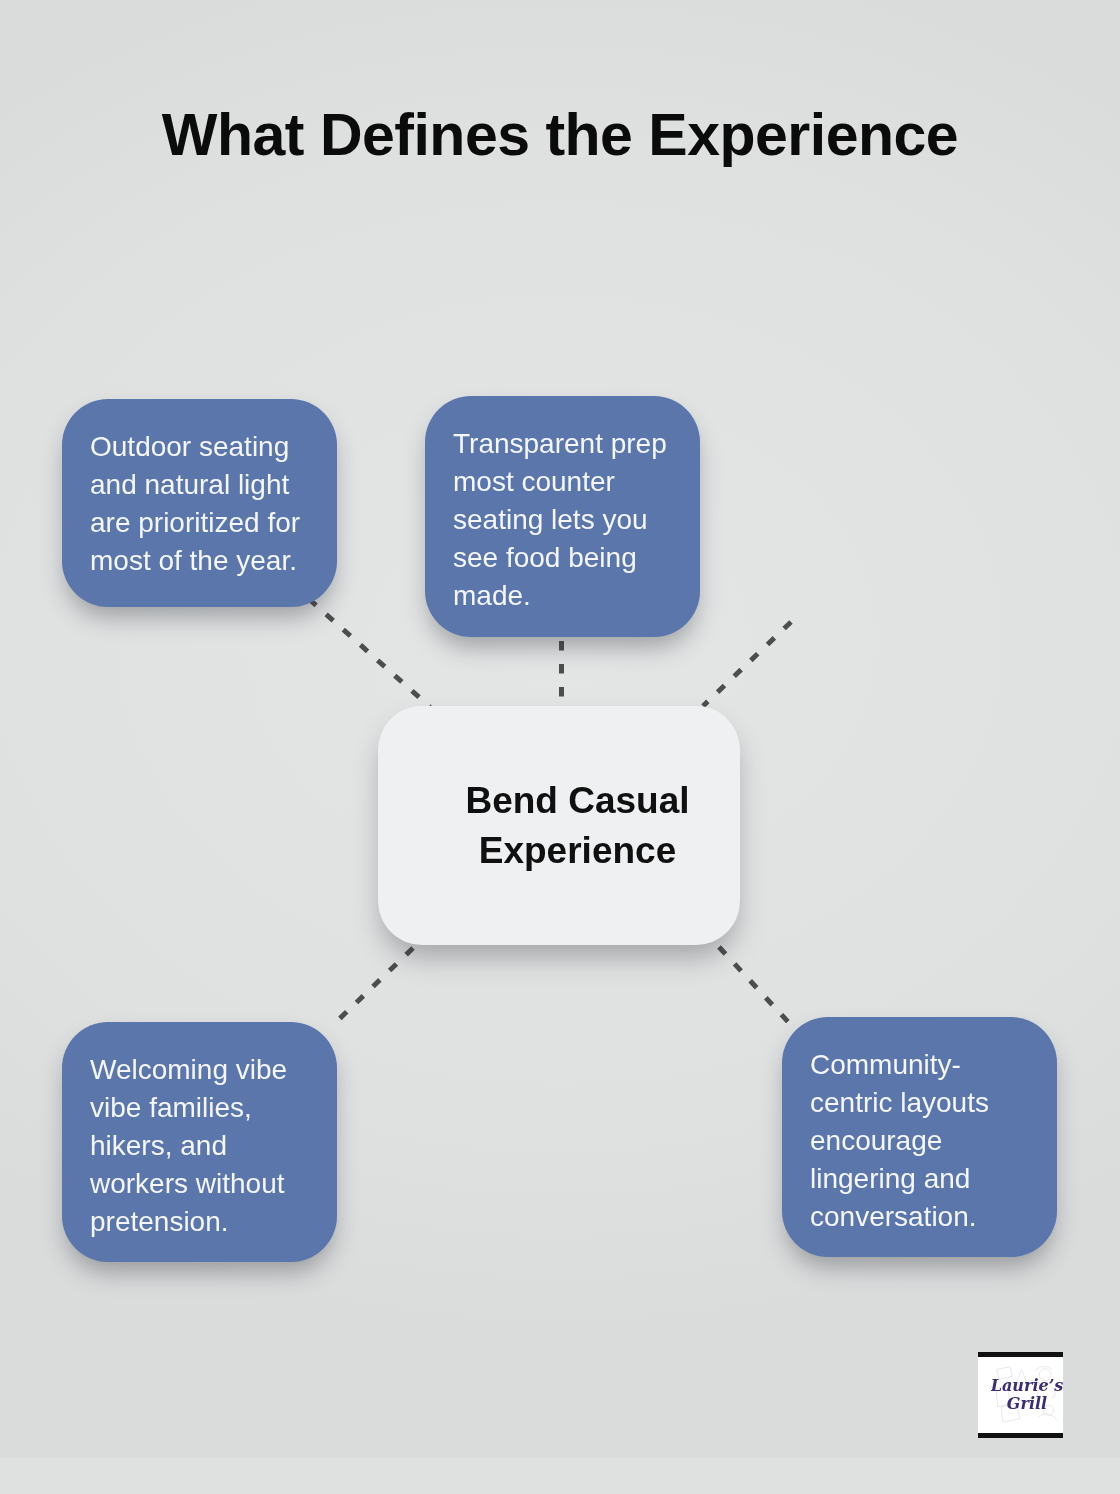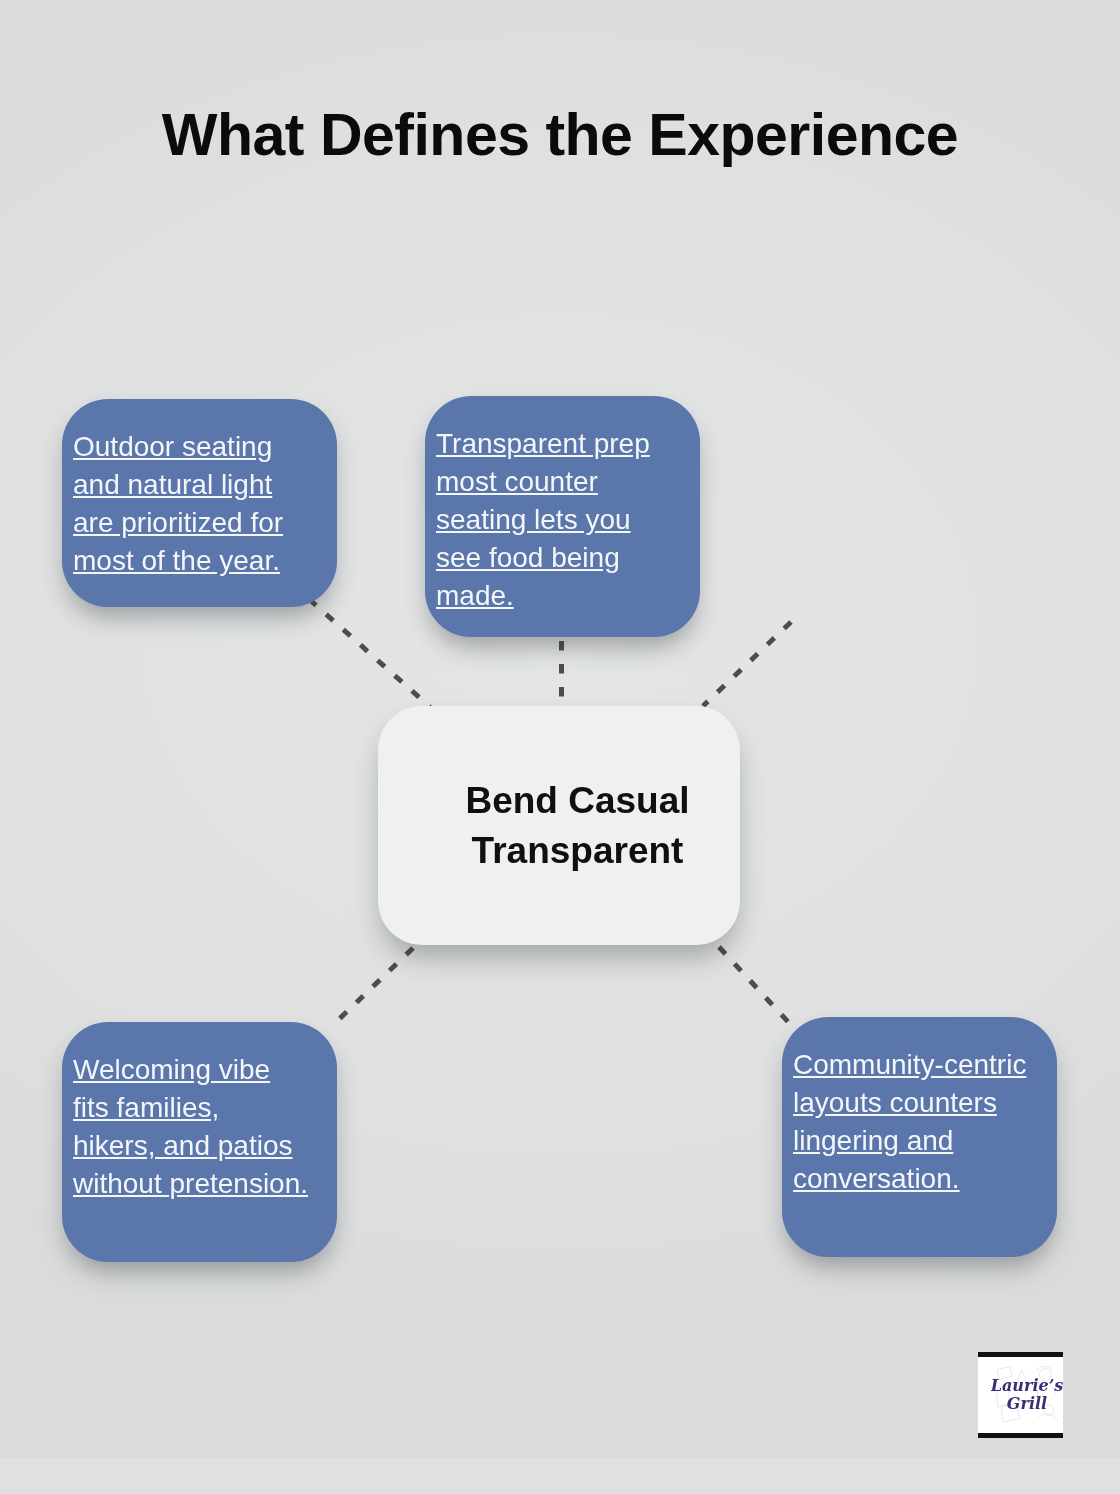--- a/index.html
+++ b/index.html
@@ -49,23 +49,22 @@
     stroke-dasharray:9.5 13.5;
     stroke-linecap:butt;
   }
   .node{
     position:absolute;
     box-sizing:border-box;
     width:275px;
     background:var(--node-fill);
     color:var(--node-text);
     border-radius:46px;
-    padding:29px 28px 24px 11px;
+    padding:29px 28px 24px 28px;
     box-shadow:0 14px 24px -4px rgba(45,48,55,0.38);
-    text-decoration:underline;
   }
   .node p{
     margin:0;
     font-size:28px;
     line-height:38px;
     font-weight:400;
   }
   .node-top-left   {left:62px;  top:399px; height:208px;}
   .node-top-middle {left:425px; top:396px; height:241px;}
   .node-top-right  {left:786px; top:396px; height:240px;}
@@ -154,29 +153,29 @@
     <p>Outdoor seating and natural light are prioritized for most of the year.</p>
   </div>
 
   <div class="node node-top-middle">
     <p>Transparent prep most counter seating lets you see food being made.</p>
   </div>
 
 
   <div class="center-node">
     <span>Bend Casual</span>
-    <span>Transparent</span>
+    <span>Experience</span>
   </div>
 
   <div class="node node-bottom-left">
-    <p>Welcoming vibe fits families, hikers, and patios without pretension.</p>
+    <p>Welcoming vibe vibe families, hikers, and workers without pretension.</p>
   </div>
 
   <div class="node node-bottom-right">
-    <p>Community-centric layouts counters lingering and conversation.</p>
+    <p>Community-centric layouts encourage lingering and conversation.</p>
   </div>
 
   <div class="logo">
     <div class="logo-bar"></div>
     <div class="logo-body">
       <svg class="logo-art" viewBox="0 0 85 76" xmlns="http://www.w3.org/2000/svg" aria-hidden="true">
         <g fill="none" stroke="#cfccdc" stroke-width="1">
           <rect x="8" y="6" width="16" height="12" transform="rotate(-12 16 12)"></rect>
           <path d="M6 30 L20 26 L22 48 L8 52 Z"></path>
           <path d="M12 52 L30 48 L34 66 L14 70 Z"></path>

